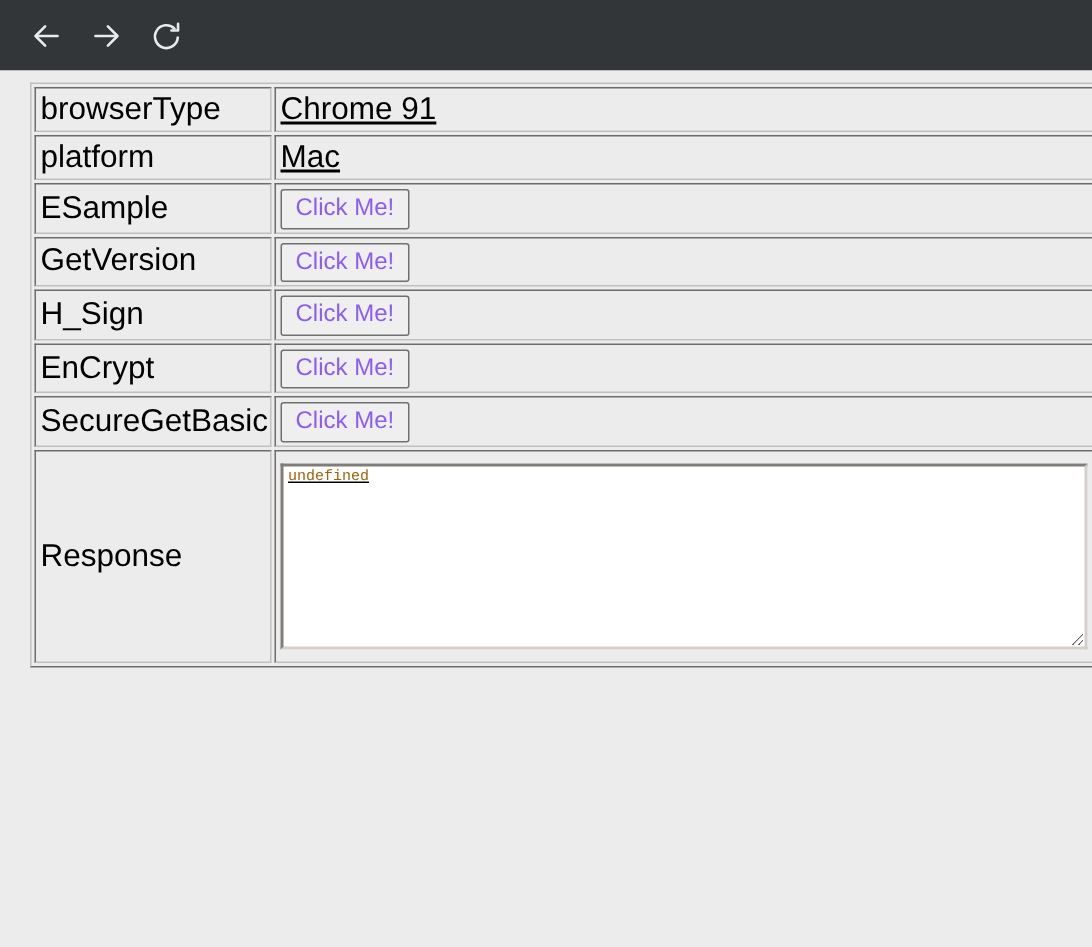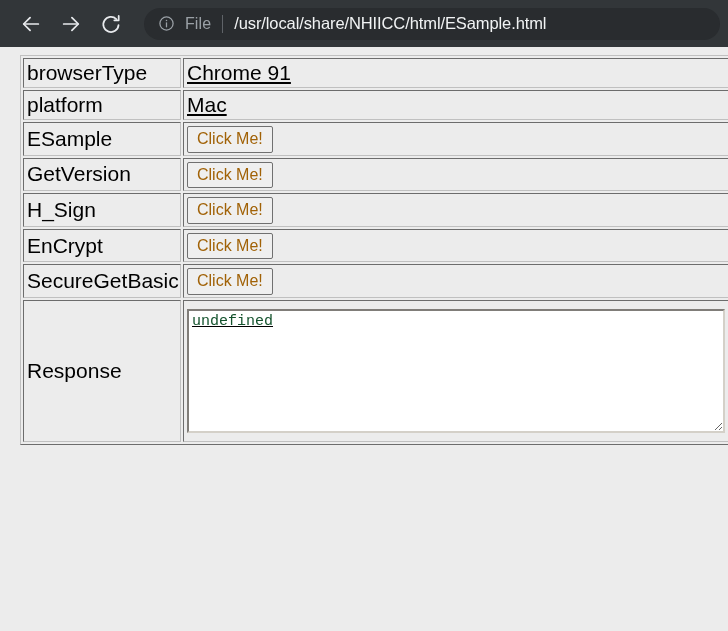--- a/index.html
+++ b/index.html
@@ -126,39 +126,39 @@
   .check-icon {
     display: inline-block;
     vertical-align: middle;
     margin: 1px 0 1px 2px;
   }
 
   
   .click-btn {
     font-family: "Liberation Sans", sans-serif;
     font-size: 16px;
-    color: #a16207;
+    color: #8b5cf6;
     background: #efefef;
     border: 1px solid #707070;
     border-radius: 2px;
     padding: 3px 9px 4px 9px;
     line-height: 1.1;
     cursor: default;
   }
 
   
   .response-box {
     width: 100%;
     height: 124px;
     box-sizing: border-box;
     border: 2px inset #d4d0c8;
     background: #ffffff;
     font-family: "Liberation Mono", monospace;
-    font-size: 15px;
-    color: #14532d;
+    font-size: 10px;
+    color: #a16207;
     padding: 2px 3px;
     resize: both;
     overflow: auto;
     display: block;
     line-height: 1.2;
   }
 
   
   td.status-cell {
     background: #cc0000;
@@ -192,32 +192,20 @@
 
   <div class="nav-btn">
     <span>
       <svg width="22" height="22" viewBox="0 0 24 24" fill="none" stroke="#e8eaed" stroke-width="1.9" stroke-linecap="round" stroke-linejoin="round">
         <path d="M20.2 13.2a8.3 8.3 0 1 1-2.4-6.6"></path>
         <polyline points="20.4,3.2 20.4,8.0 15.6,8.0"></polyline>
       </svg>
     </span>
   </div>
 
-  <div id="omnibox">
-    <span class="info-wrap">
-      <svg width="17" height="17" viewBox="0 0 24 24" fill="none" stroke="#9aa0a6" stroke-width="1.8" stroke-linecap="round">
-        <circle cx="12" cy="12" r="9.3"></circle>
-        <line x1="12" y1="11" x2="12" y2="16.6"></line>
-        <circle cx="12" cy="7.6" r="1.05" fill="#9aa0a6" stroke="none"></circle>
-      </svg>
-    </span>
-    <span class="scheme-label">File</span>
-    <span class="divider"></span>
-    <span class="url-text">/usr/local/share/NHIICC/html/ESample.html</span>
-  </div>
 </div>
 
 <div id="page-viewport">
   <table id="api-table">
     <tbody>
 
       <tr>
         <td class="label-cell">browserType</td>
         <td class="value-cell">Chrome 91</td>
       </tr>

